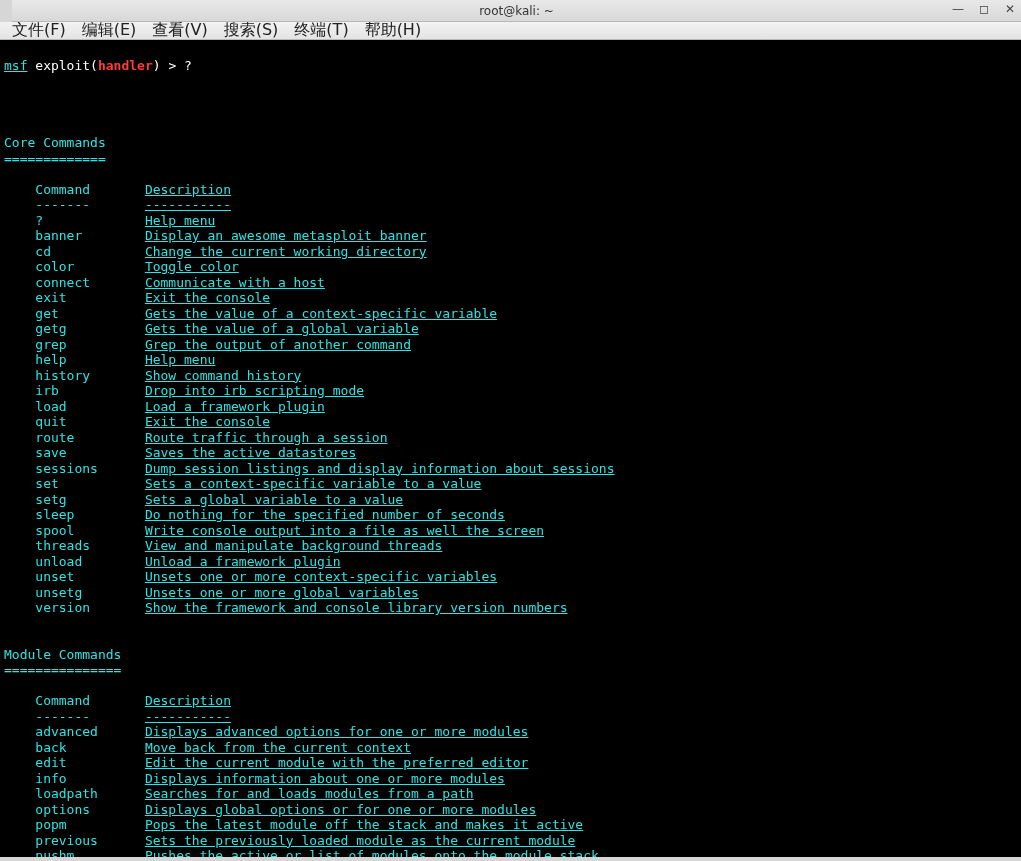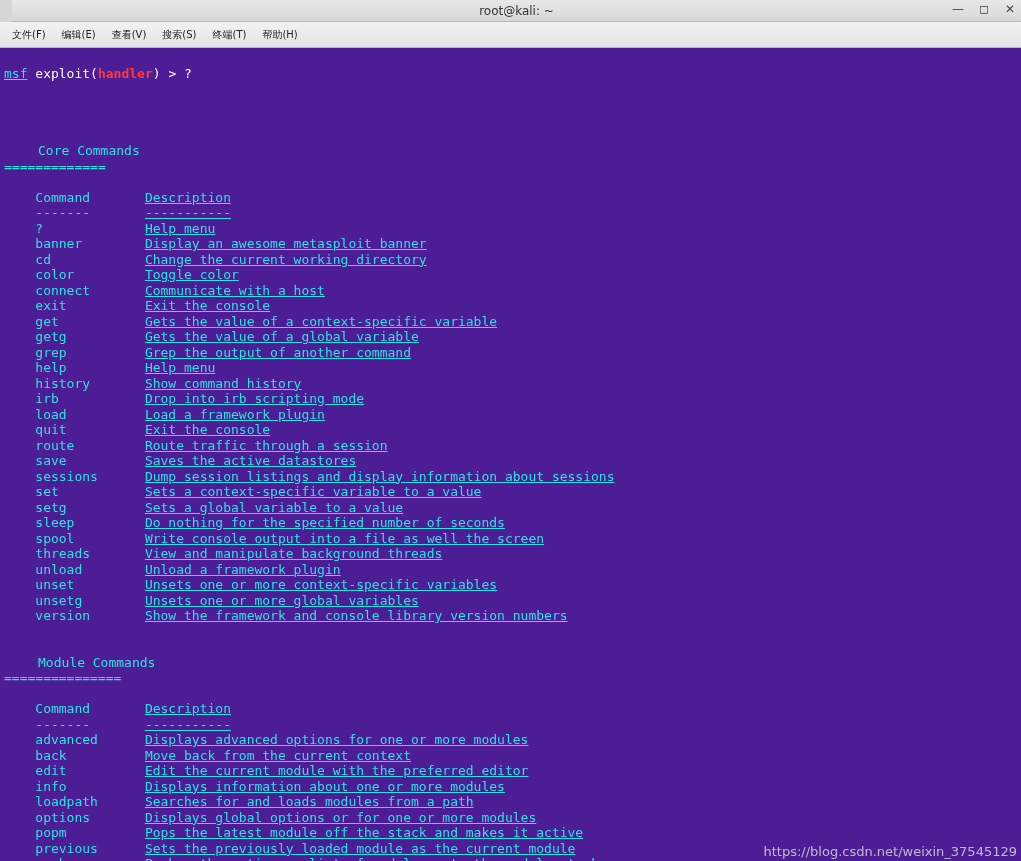--- a/index.html
+++ b/index.html
@@ -35,51 +35,51 @@
       width: 14px;
       height: 14px;
       display: inline-flex;
       align-items: center;
       justify-content: center;
       font-size: 12px;
       color: #444;
       cursor: pointer;
     }
     .menubar {
-      height: 26px;
+      height: 18px;
       background: linear-gradient(#f2f2f2, #e4e4e4);
       border-bottom: 1px solid #b8b8b8;
       display: flex;
       align-items: center;
       padding: 0 4px;
       font-family: "DejaVu Sans", sans-serif;
-      font-size: 10px;
+      font-size: 16px;
       color: #222;
     }
     .menubar .menu-item {
       padding: 2px 8px;
       cursor: pointer;
     }
     .terminal {
-      background: #4c1d95;
+      background: #000000;
       color: #2ee3e3;
       height: calc(100% - 44px);
       padding: 2px 4px;
       line-height: 15.5px;
       font-size: 13px;
       white-space: pre;
       overflow: hidden;
       position: relative;
     }
     .prompt .msf { color: #2ee3e3; text-decoration: underline; }
     .prompt .exploit { color: #fff; }
     .prompt .handler { color: #ff3a3a; font-weight: bold; }
     .prompt .paren { color: #fff; }
     .prompt .tail { color: #fff; }
-    .section-head { color: #2ee3e3; margin-left: 34px; }
+    .section-head { color: #2ee3e3; }
     .section-underline { color: #2ee3e3; }
     .row .cmd { color: #2ee3e3; }
     .row .desc { color: #2ee3e3; text-decoration: underline; }
     .watermark {
       position: absolute;
       right: 4px;
       bottom: 6px;
       color: #d6d6d6;
       font-family: "DejaVu Sans", sans-serif;
       font-size: 13px;
@@ -107,14 +107,13 @@
   <span class="menu-item">终端(T)</span>
   <span class="menu-item">帮助(H)</span>
 </div>
 
 <div class="terminal">
 <div class="prompt"><span class="msf">msf</span><span class="exploit"> exploit(</span><span class="handler">handler</span><span class="paren">)</span><span class="tail"> &gt; ?</span></div>
 <div>&nbsp;</div>
 
 <div id="sections"><div class="section-head">Core Commands</div><div class="section-underline">=============</div><div>&nbsp;</div><div class="row">    <span class="cmd">Command       </span><span class="desc">Description</span></div><div class="row">    <span class="cmd">-------       </span><span class="desc">-----------</span></div><div class="row">    <span class="cmd">?             </span><span class="desc">Help menu</span></div><div class="row">    <span class="cmd">banner        </span><span class="desc">Display an awesome metasploit banner</span></div><div class="row">    <span class="cmd">cd            </span><span class="desc">Change the current working directory</span></div><div class="row">    <span class="cmd">color         </span><span class="desc">Toggle color</span></div><div class="row">    <span class="cmd">connect       </span><span class="desc">Communicate with a host</span></div><div class="row">    <span class="cmd">exit          </span><span class="desc">Exit the console</span></div><div class="row">    <span class="cmd">get           </span><span class="desc">Gets the value of a context-specific variable</span></div><div class="row">    <span class="cmd">getg          </span><span class="desc">Gets the value of a global variable</span></div><div class="row">    <span class="cmd">grep          </span><span class="desc">Grep the output of another command</span></div><div class="row">    <span class="cmd">help          </span><span class="desc">Help menu</span></div><div class="row">    <span class="cmd">history       </span><span class="desc">Show command history</span></div><div class="row">    <span class="cmd">irb           </span><span class="desc">Drop into irb scripting mode</span></div><div class="row">    <span class="cmd">load          </span><span class="desc">Load a framework plugin</span></div><div class="row">    <span class="cmd">quit          </span><span class="desc">Exit the console</span></div><div class="row">    <span class="cmd">route         </span><span class="desc">Route traffic through a session</span></div><div class="row">    <span class="cmd">save          </span><span class="desc">Saves the active datastores</span></div><div class="row">    <span class="cmd">sessions      </span><span class="desc">Dump session listings and display information about sessions</span></div><div class="row">    <span class="cmd">set           </span><span class="desc">Sets a context-specific variable to a value</span></div><div class="row">    <span class="cmd">setg          </span><span class="desc">Sets a global variable to a value</span></div><div class="row">    <span class="cmd">sleep         </span><span class="desc">Do nothing for the specified number of seconds</span></div><div class="row">    <span class="cmd">spool         </span><span class="desc">Write console output into a file as well the screen</span></div><div class="row">    <span class="cmd">threads       </span><span class="desc">View and manipulate background threads</span></div><div class="row">    <span class="cmd">unload        </span><span class="desc">Unload a framework plugin</span></div><div class="row">    <span class="cmd">unset         </span><span class="desc">Unsets one or more context-specific variables</span></div><div class="row">    <span class="cmd">unsetg        </span><span class="desc">Unsets one or more global variables</span></div><div class="row">    <span class="cmd">version       </span><span class="desc">Show the framework and console library version numbers</span></div><div>&nbsp;</div><div>&nbsp;</div><div class="section-head">Module Commands</div><div class="section-underline">===============</div><div>&nbsp;</div><div class="row">    <span class="cmd">Command       </span><span class="desc">Description</span></div><div class="row">    <span class="cmd">-------       </span><span class="desc">-----------</span></div><div class="row">    <span class="cmd">advanced      </span><span class="desc">Displays advanced options for one or more modules</span></div><div class="row">    <span class="cmd">back          </span><span class="desc">Move back from the current context</span></div><div class="row">    <span class="cmd">edit          </span><span class="desc">Edit the current module with the preferred editor</span></div><div class="row">    <span class="cmd">info          </span><span class="desc">Displays information about one or more modules</span></div><div class="row">    <span class="cmd">loadpath      </span><span class="desc">Searches for and loads modules from a path</span></div><div class="row">    <span class="cmd">options       </span><span class="desc">Displays global options or for one or more modules</span></div><div class="row">    <span class="cmd">popm          </span><span class="desc">Pops the latest module off the stack and makes it active</span></div><div class="row">    <span class="cmd">previous      </span><span class="desc">Sets the previously loaded module as the current module</span></div><div class="row">    <span class="cmd">pushm         </span><span class="desc">Pushes the active or list of modules onto the module stack</span></div></div>
 
-<div class="watermark">https://blog.csdn.net/weixin_37545129</div>
 </div>
 
 </body></html>

